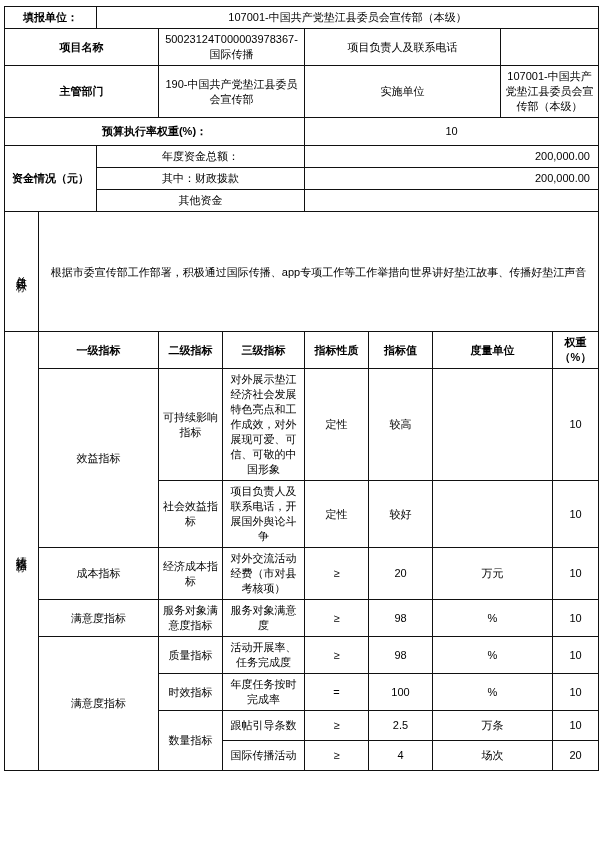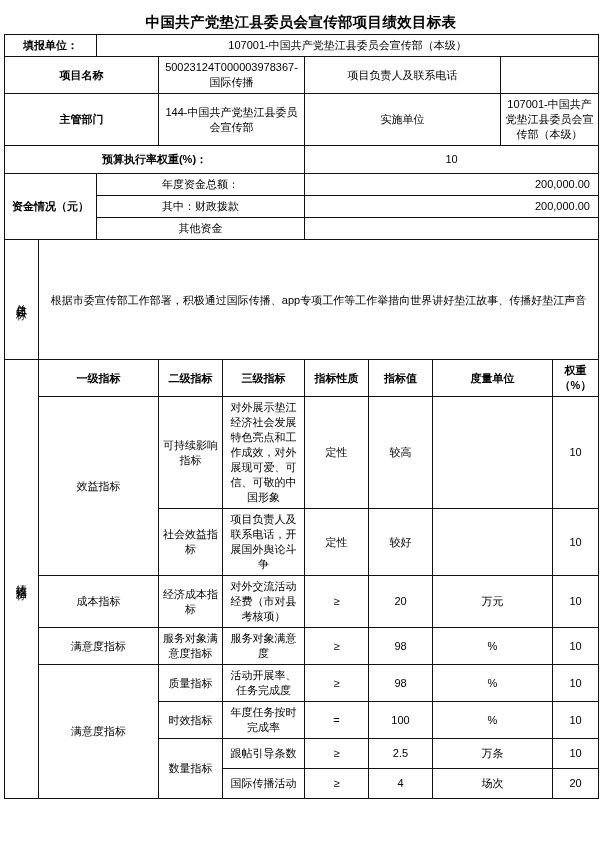--- a/index.html
+++ b/index.html
@@ -58,21 +58,20 @@
     display: inline-block;
     line-height: 16px;
   }
   .pad-l { padding-left: 6px; }
 </style>
 </head>
 <body>
 
 <div class="page">
 
-  <div class="doc-title">中国共产党垫江县委员会宣传部项目绩效目标表</div>
 
   <table class="main">
     <colgroup>
       <col style="width:34px">
       <col style="width:58px">
       <col style="width:62px">
       <col style="width:64px">
       <col style="width:82px">
       <col style="width:64px">
       <col style="width:64px">
@@ -89,21 +88,21 @@
 
     <tr>
       <td class="c b" colspan="3">项目名称</td>
       <td class="l pad-l" colspan="2">50023124T000003978367-国际传播</td>
       <td class="c" colspan="3">项目负责人及联系电话</td>
       <td class="l" colspan="2"></td>
     </tr>
 
     <tr>
       <td class="c b" colspan="3">主管部门</td>
-      <td class="l pad-l" colspan="2">144-中国共产党垫江县委员会宣传部</td>
+      <td class="l pad-l" colspan="2">190-中国共产党垫江县委员会宣传部</td>
       <td class="c" colspan="3">实施单位</td>
       <td class="l" colspan="2">107001-中国共产党垫江县委员会宣传部（本级）</td>
     </tr>
 
     <tr>
       <td class="c b" colspan="5" style="padding:6px 12px;">预算执行率权重(%)：</td>
       <td class="c" colspan="5">10</td>
     </tr>
 
     <tr>

